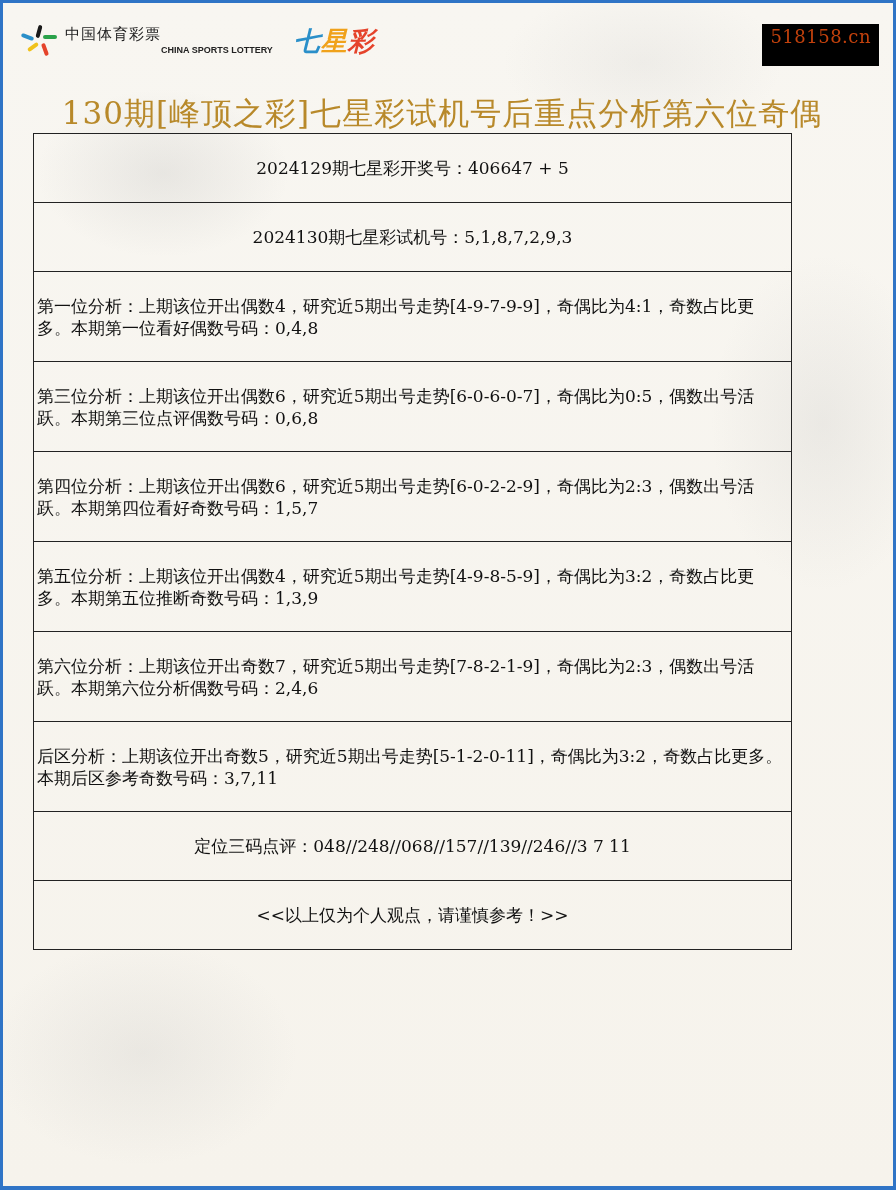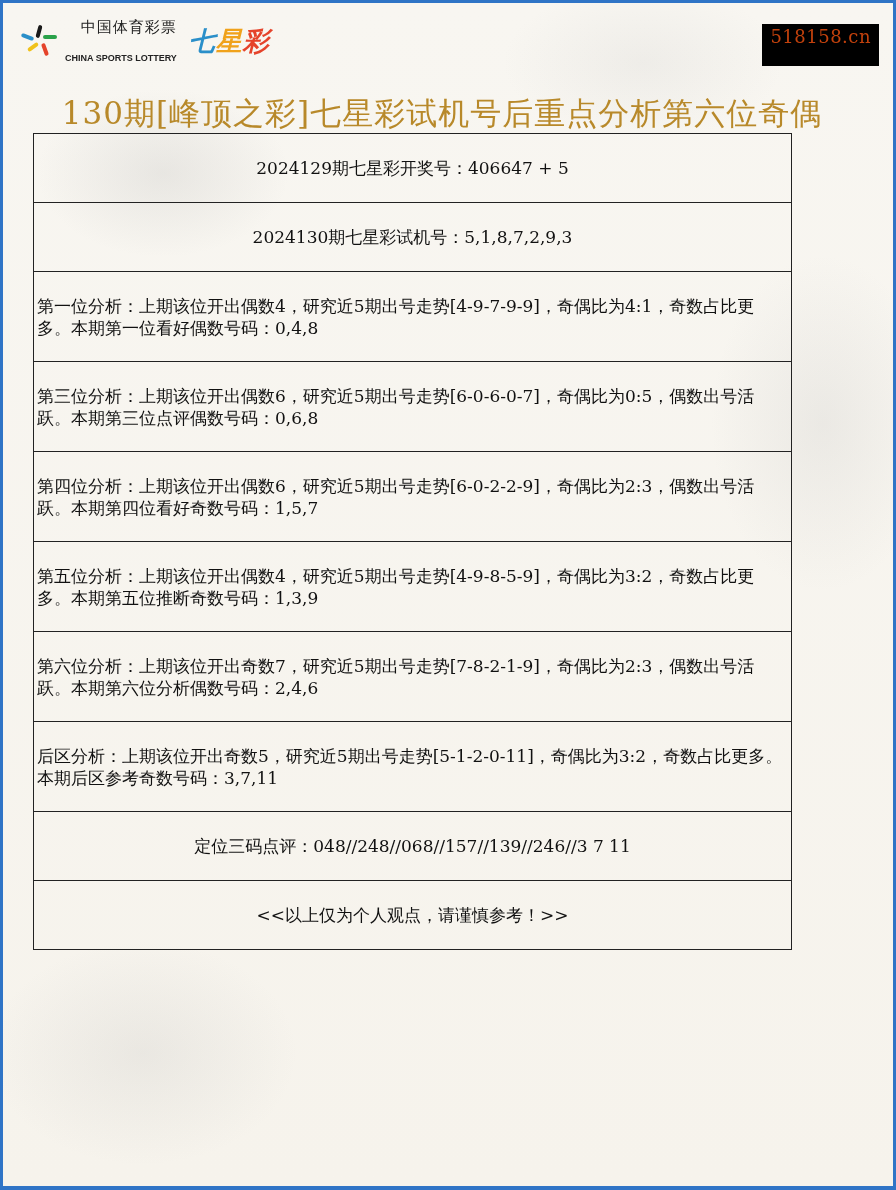--- a/index.html
+++ b/index.html
@@ -20,25 +20,25 @@
         radial-gradient(ellipse 220px 160px at 140px 1050px, rgba(170,170,170,0.16), transparent 70%),
         radial-gradient(ellipse 200px 110px at 640px 60px, rgba(180,180,180,0.14), transparent 70%),
         linear-gradient(180deg, #f8f6f1 0%, #f6f3ec 100%);
     }
     .logo {
       position: absolute; left: 18px; top: 20px; height: 36px;
       display: flex; align-items: center;
     }
     .logo-mark { width: 38px; height: 36px; position: relative; }
     .logo-mark span { position: absolute; display: block; border-radius: 2px; }
-    .logo-text { margin-left: 6px; display: flex; flex-direction: column; line-height: 1; align-items: flex-end; }
+    .logo-text { margin-left: 6px; display: flex; flex-direction: row; line-height: 1; }
     .logo-cn { font-family: "DejaVu Sans", sans-serif; font-size: 15px; color: #222; letter-spacing: 1px; }
     .logo-en { font-family: "Liberation Sans", sans-serif; font-size: 9px; font-weight: bold; color: #222; margin-top: 19px; }
     .logo-brand {
-      margin-left: 12px; font-family: "DejaVu Sans", sans-serif; font-weight: bold; font-style: italic;
+      margin-left: 21px; font-family: "DejaVu Sans", sans-serif; font-weight: bold; font-style: italic;
       font-size: 26px; letter-spacing: 1px;
     }
     .logo-brand .c1 { color: #2a8fc9; }
     .logo-brand .c2 { color: #f0a21b; }
     .logo-brand .c3 { color: #e5432b; }
     .site-badge {
       position: absolute; right: 14px; top: 21px;
       background: #000; color: #c2410c;
       font-family: "DejaVu Serif", serif; font-size: 18px;
       padding: 2px 8px 19px 8px; letter-spacing: 0.5px;

